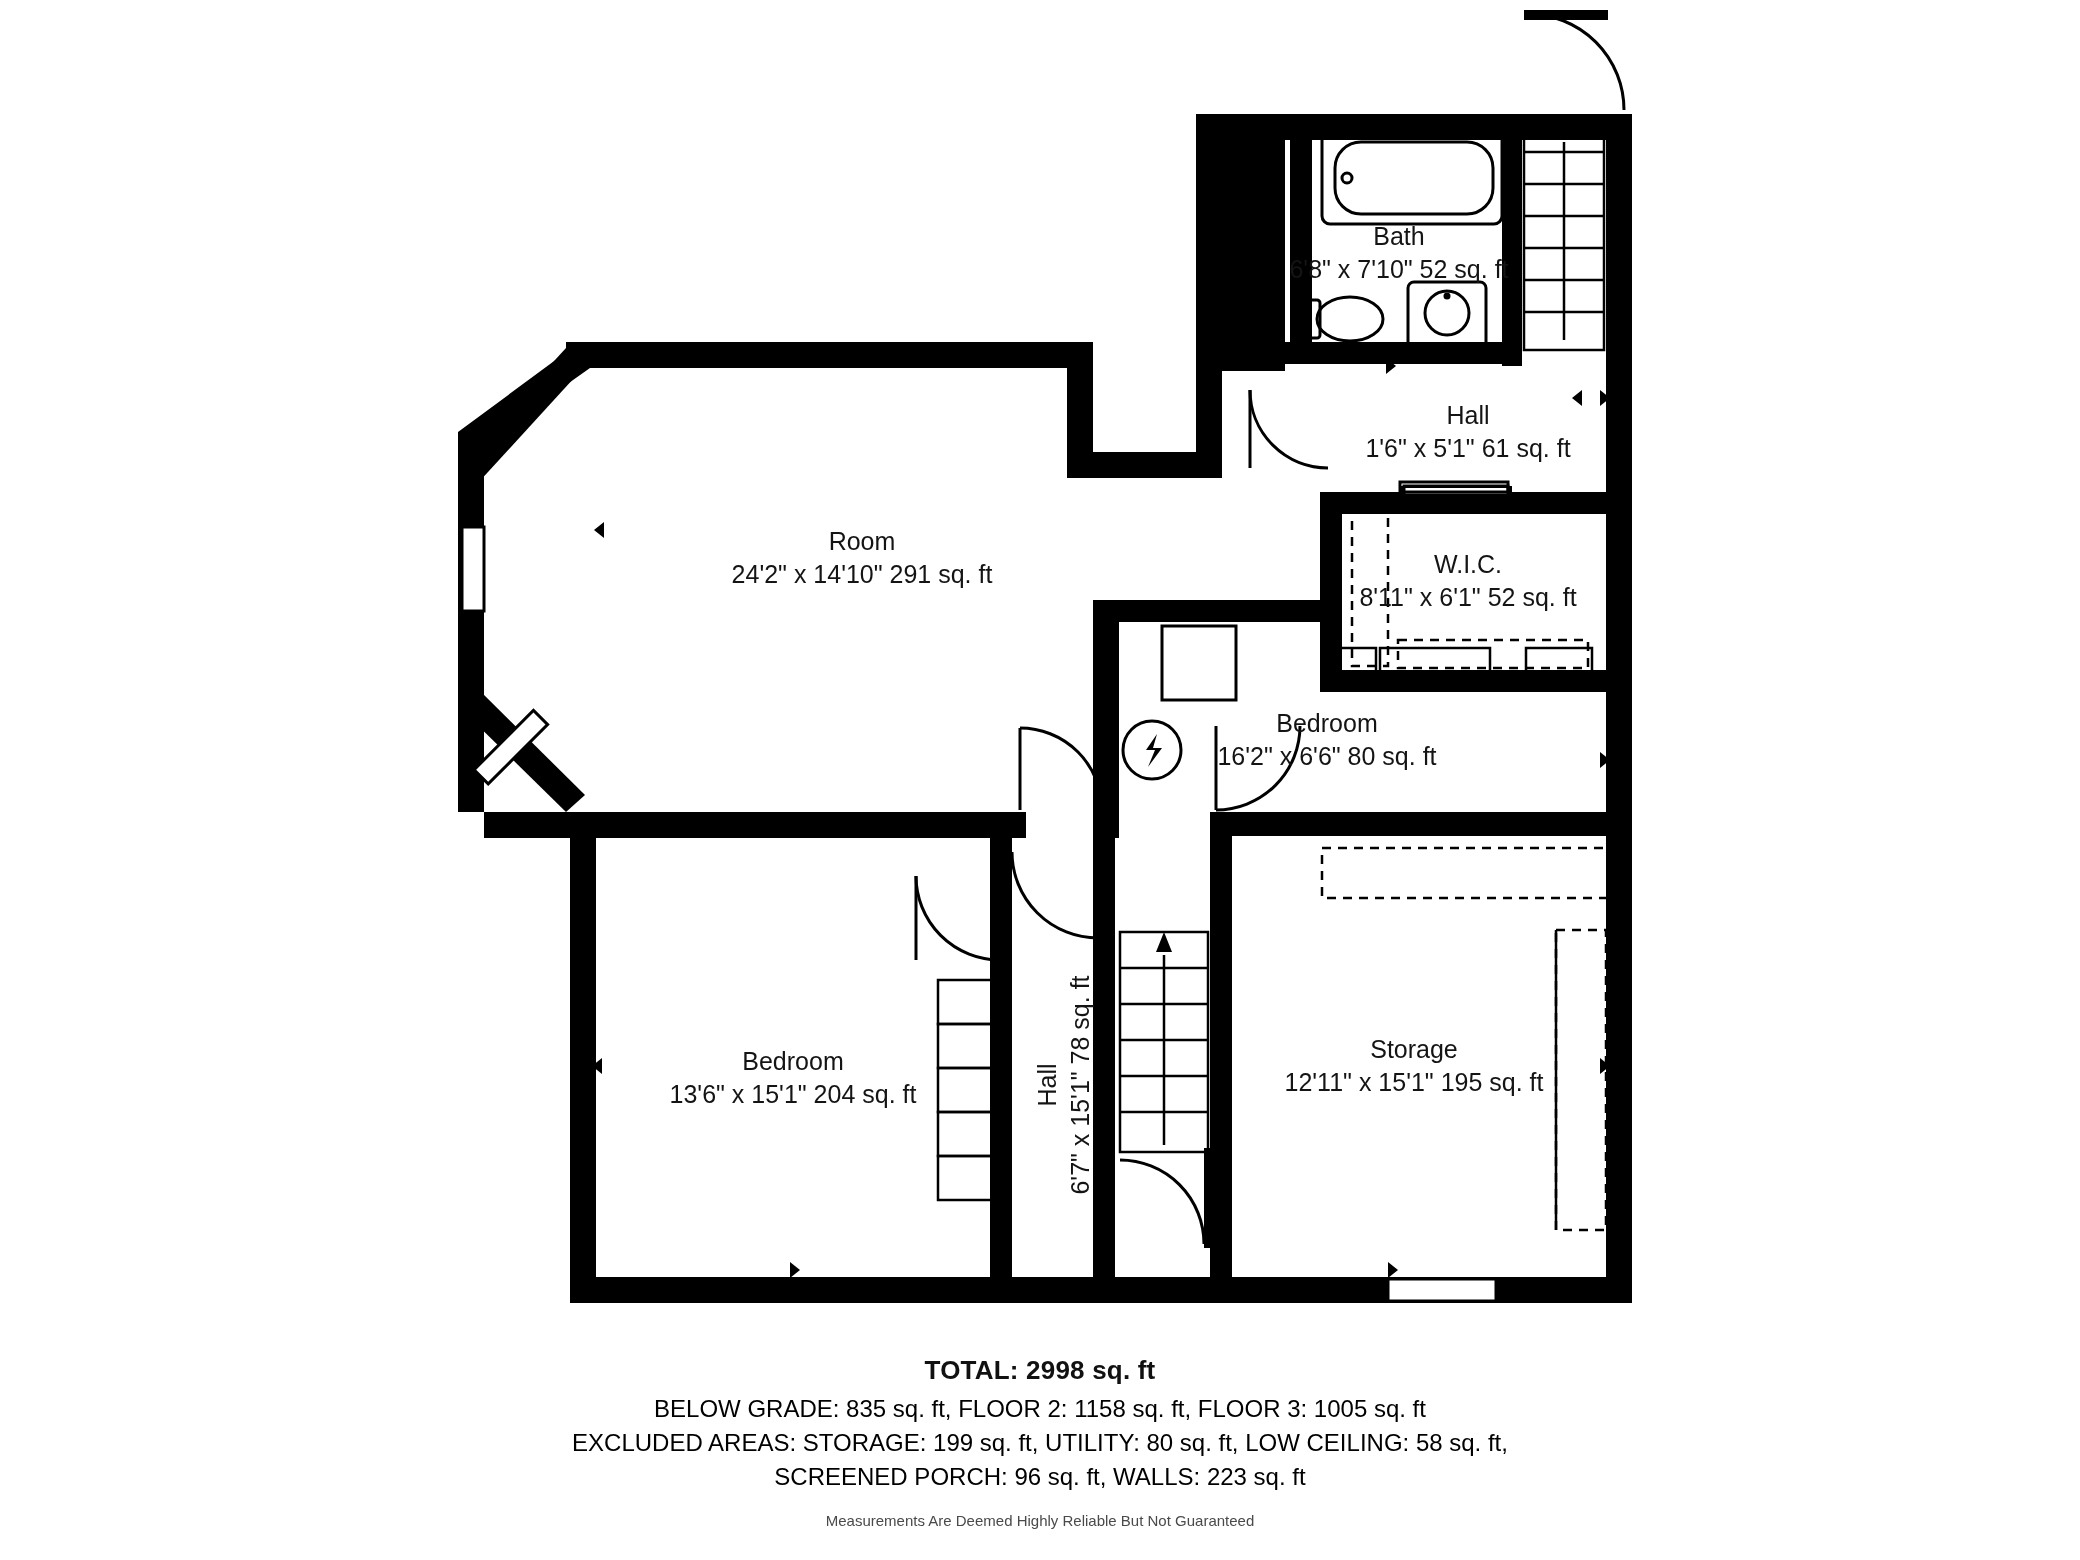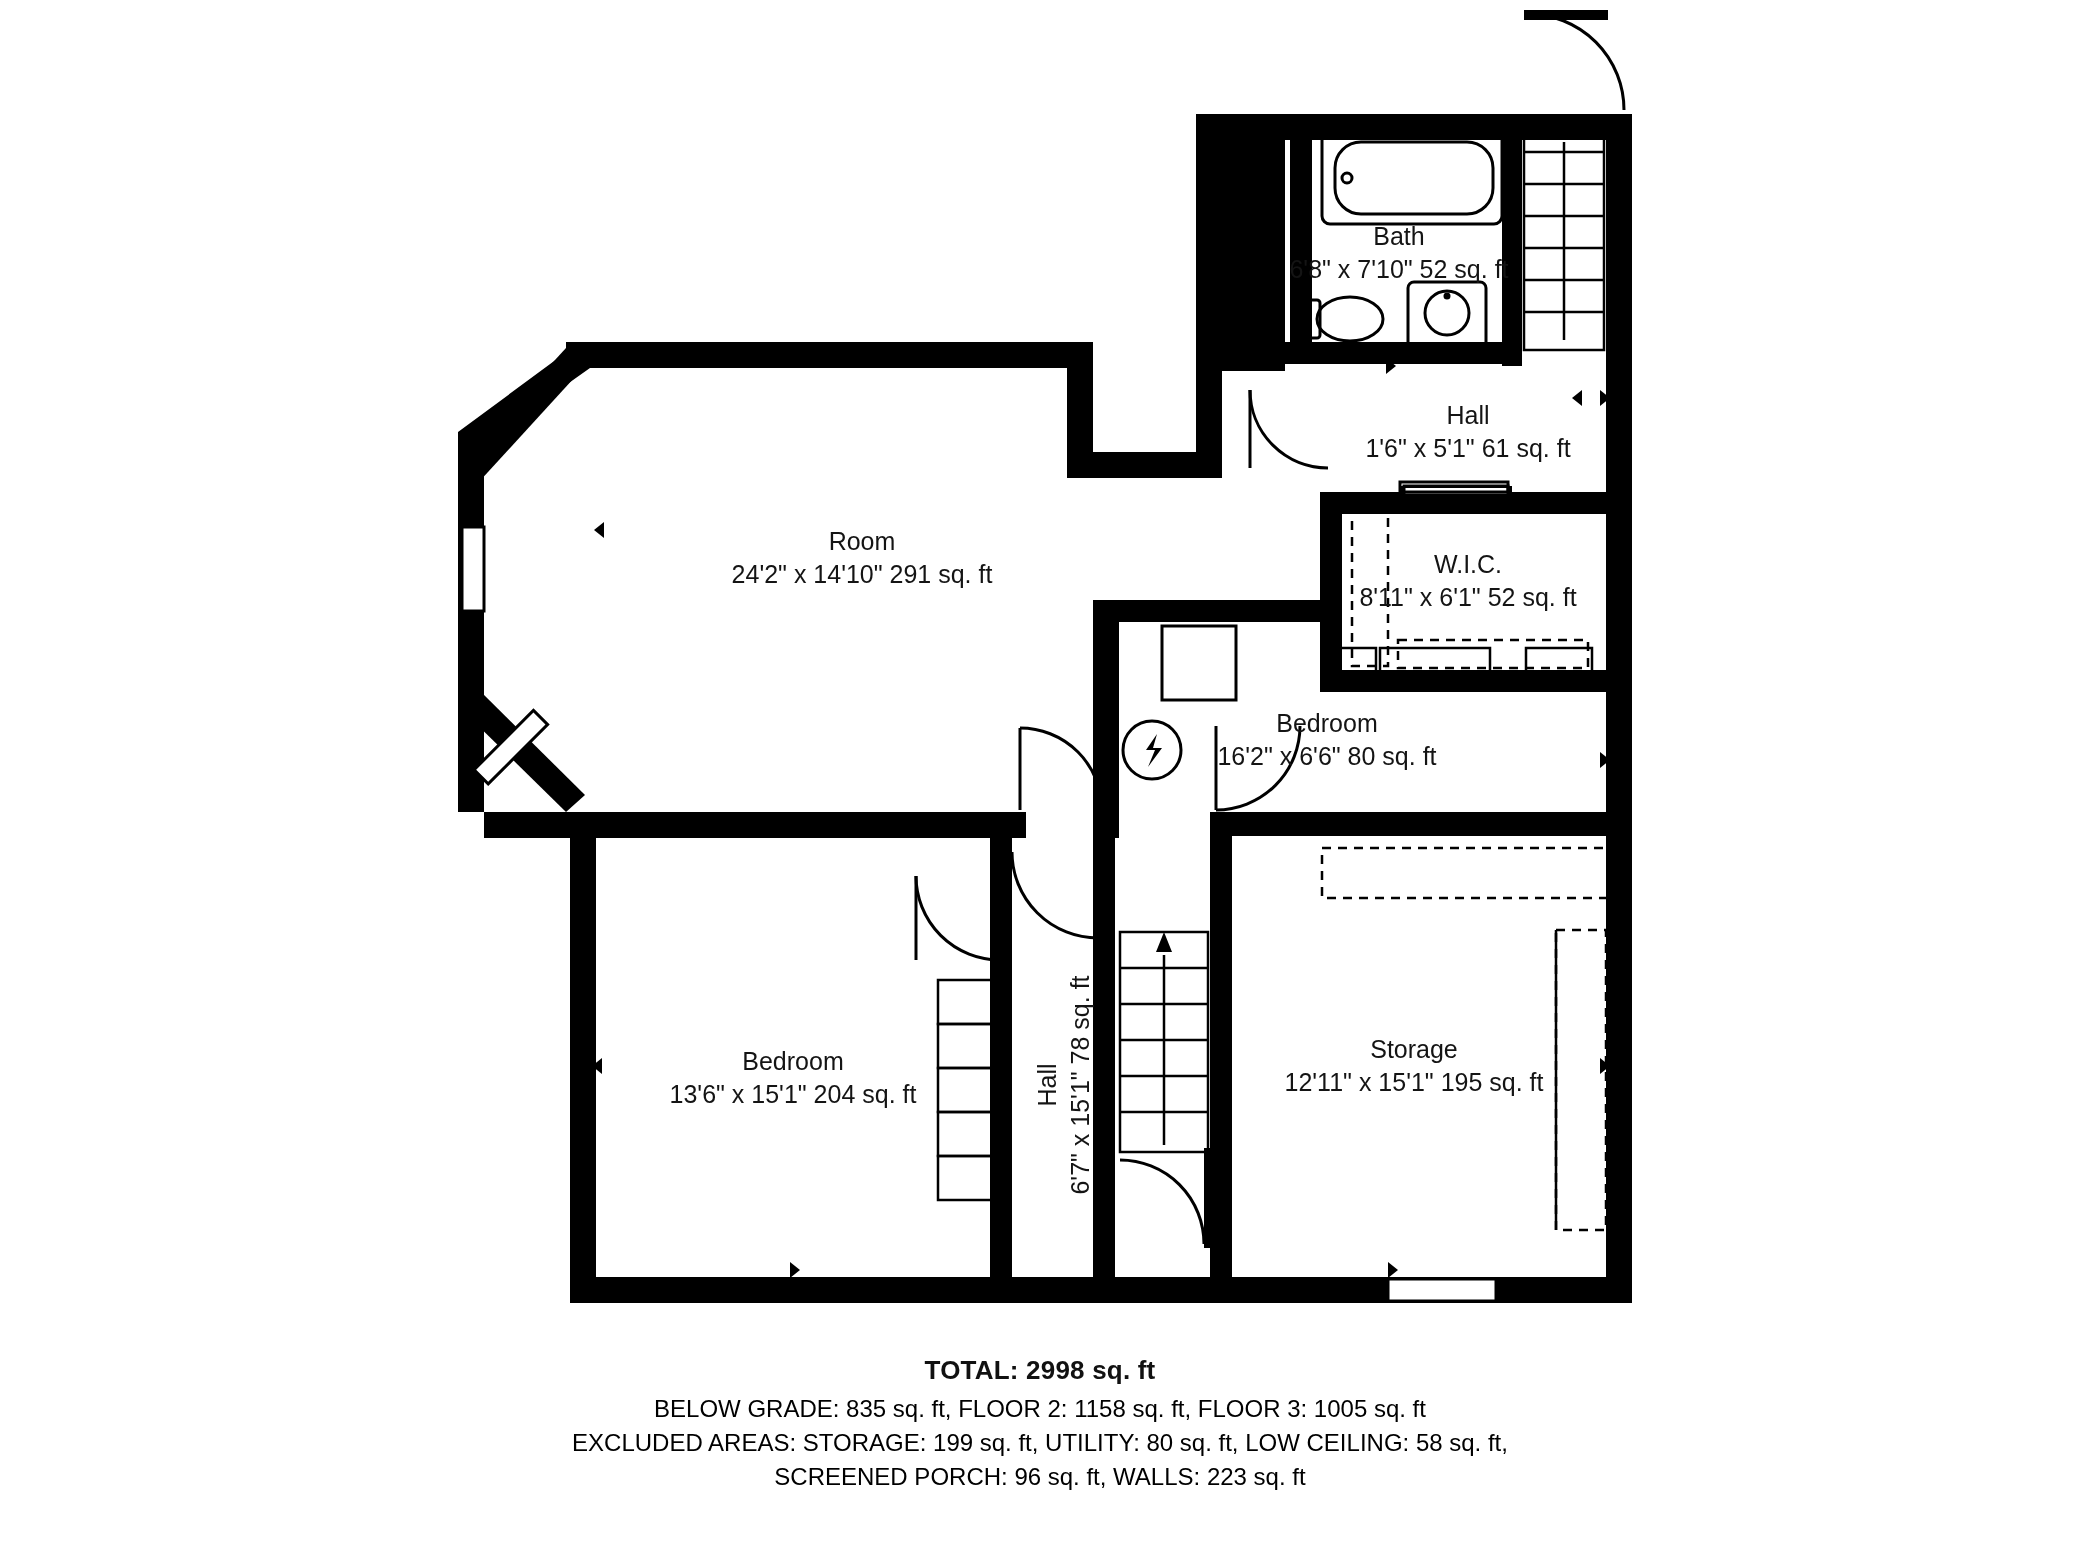--- a/index.html
+++ b/index.html
@@ -347,13 +347,14 @@
     <span class="name">Storage</span>
     <span class="dims">12'11" x 15'1" 195 sq. ft</span>
   </div>
 </div>
 
 <div id="summary">
   <div class="total">TOTAL: 2998 sq. ft</div>
   <div class="line">BELOW GRADE: 835 sq. ft, FLOOR 2: 1158 sq. ft, FLOOR 3: 1005 sq. ft</div>
   <div class="line">EXCLUDED AREAS: STORAGE: 199 sq. ft, UTILITY: 80 sq. ft, LOW CEILING: 58 sq. ft,</div>
   <div class="line">SCREENED PORCH: 96 sq. ft, WALLS: 223 sq. ft</div>
+  <div class="disclaimer">Measurements Are Deemed Highly Reliable But Not Guaranteed</div>
 </div>
 
 </body></html>

